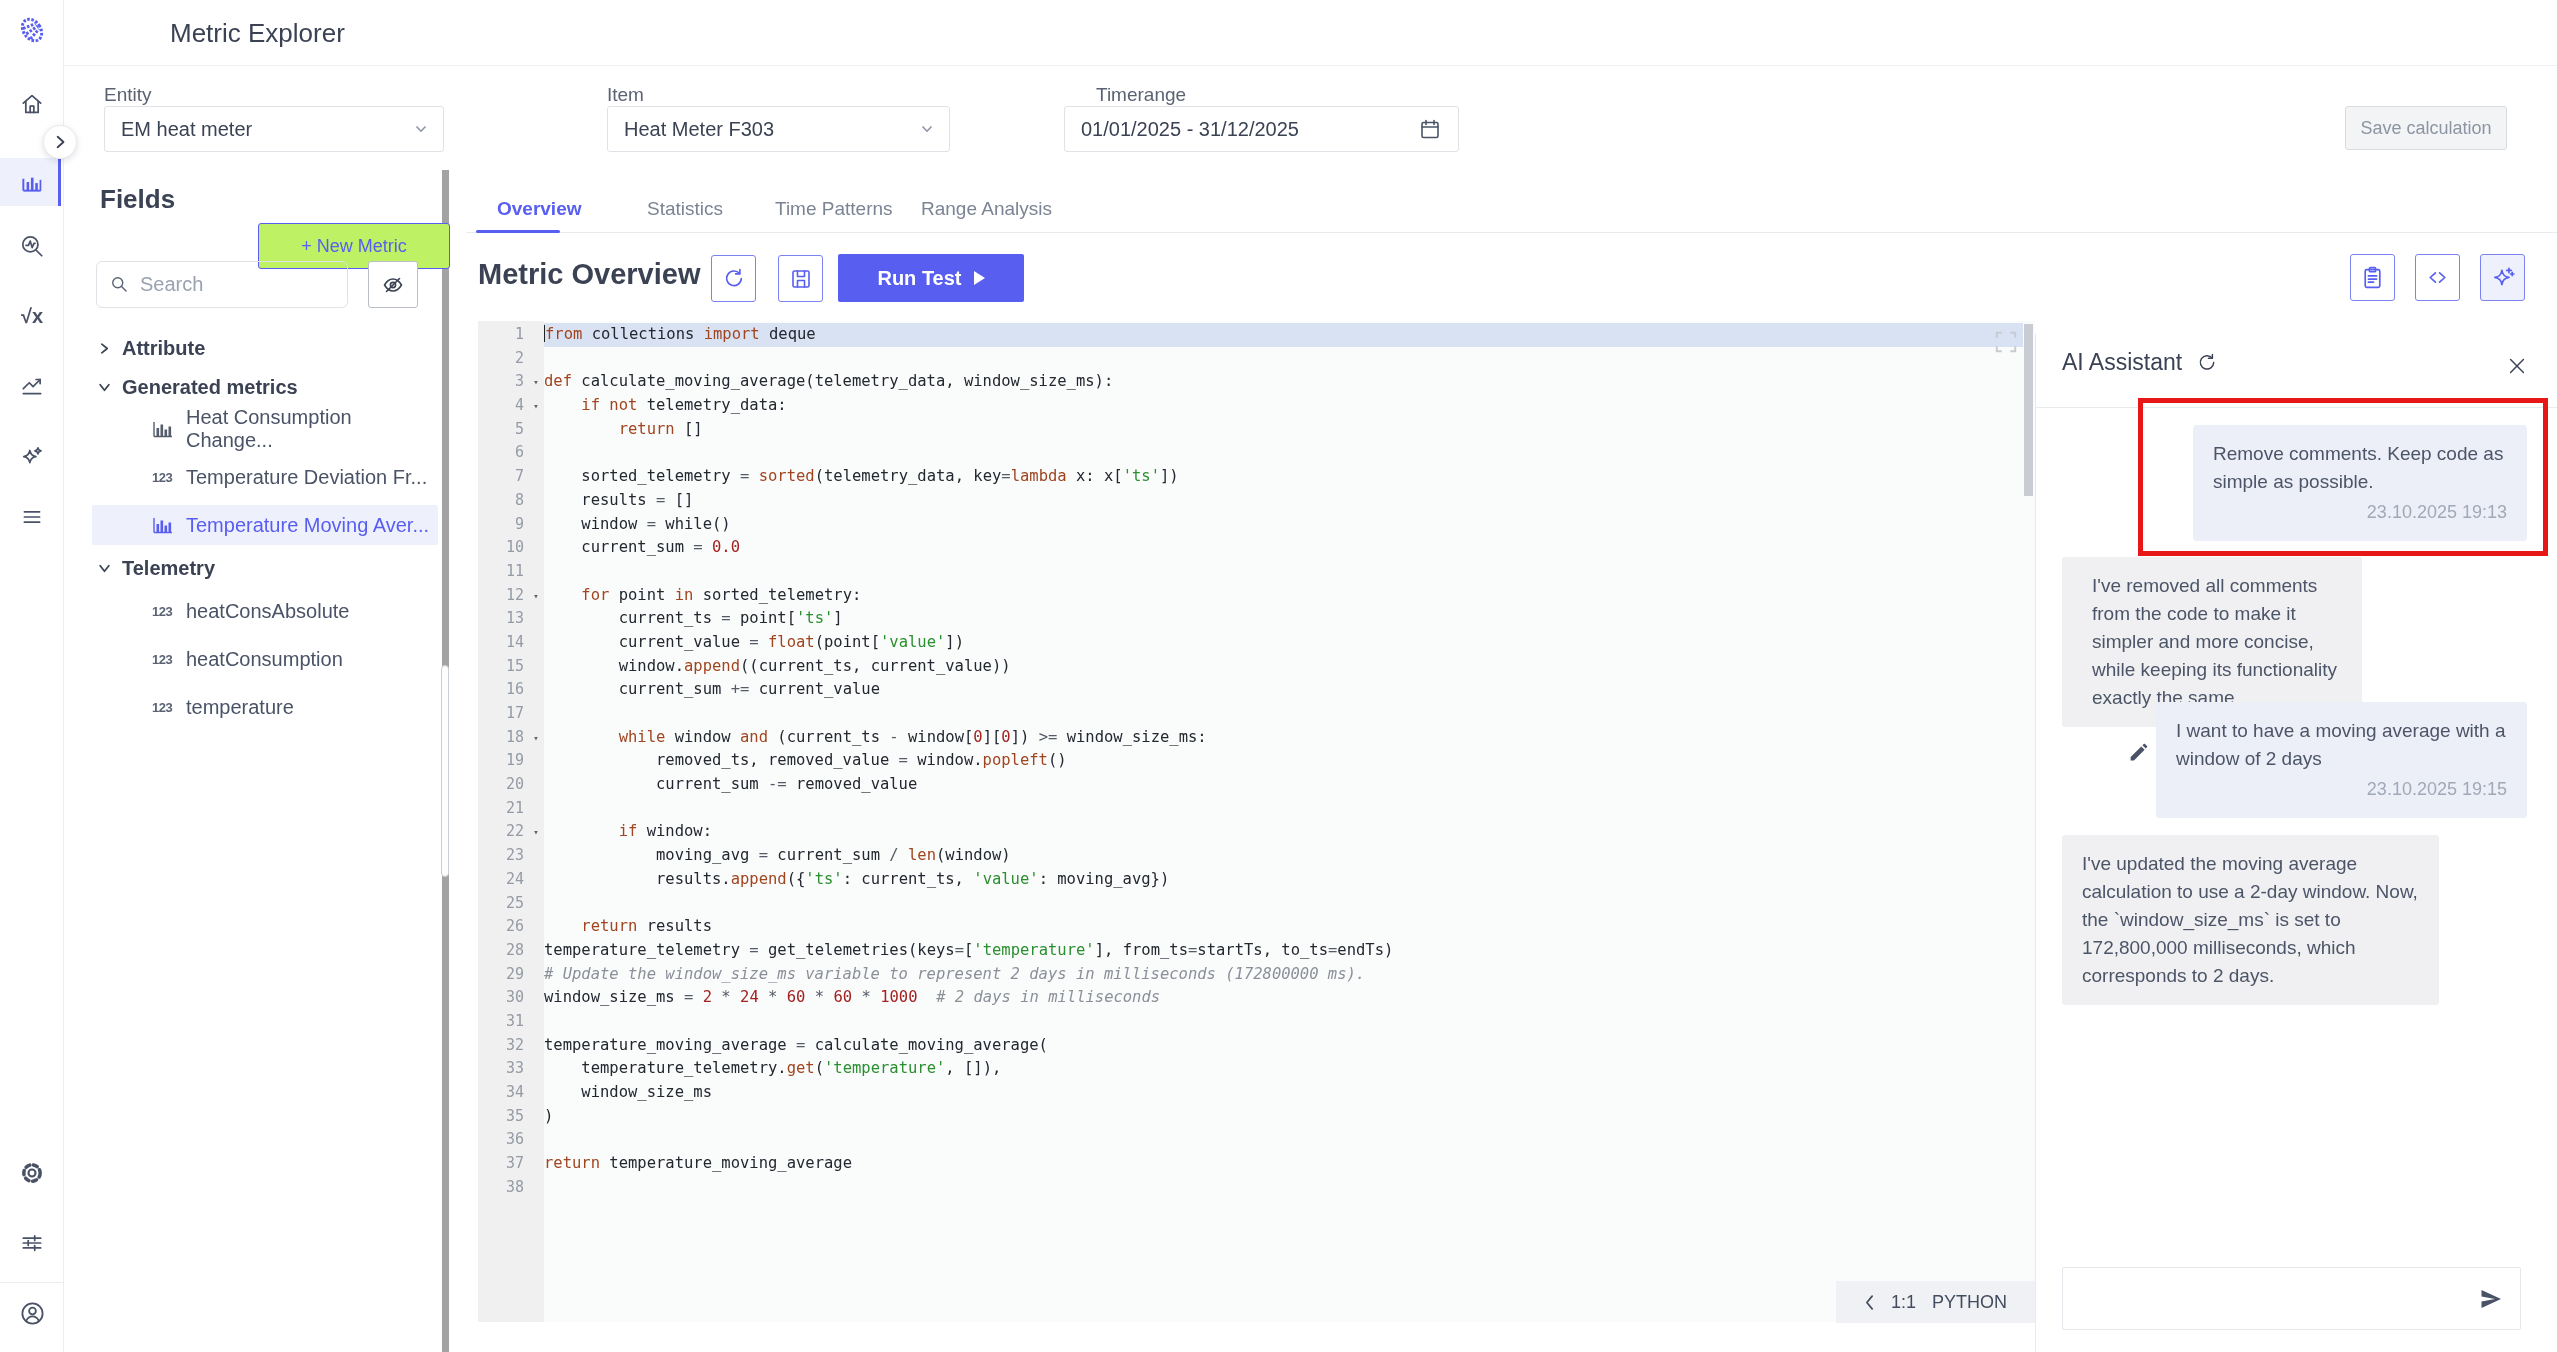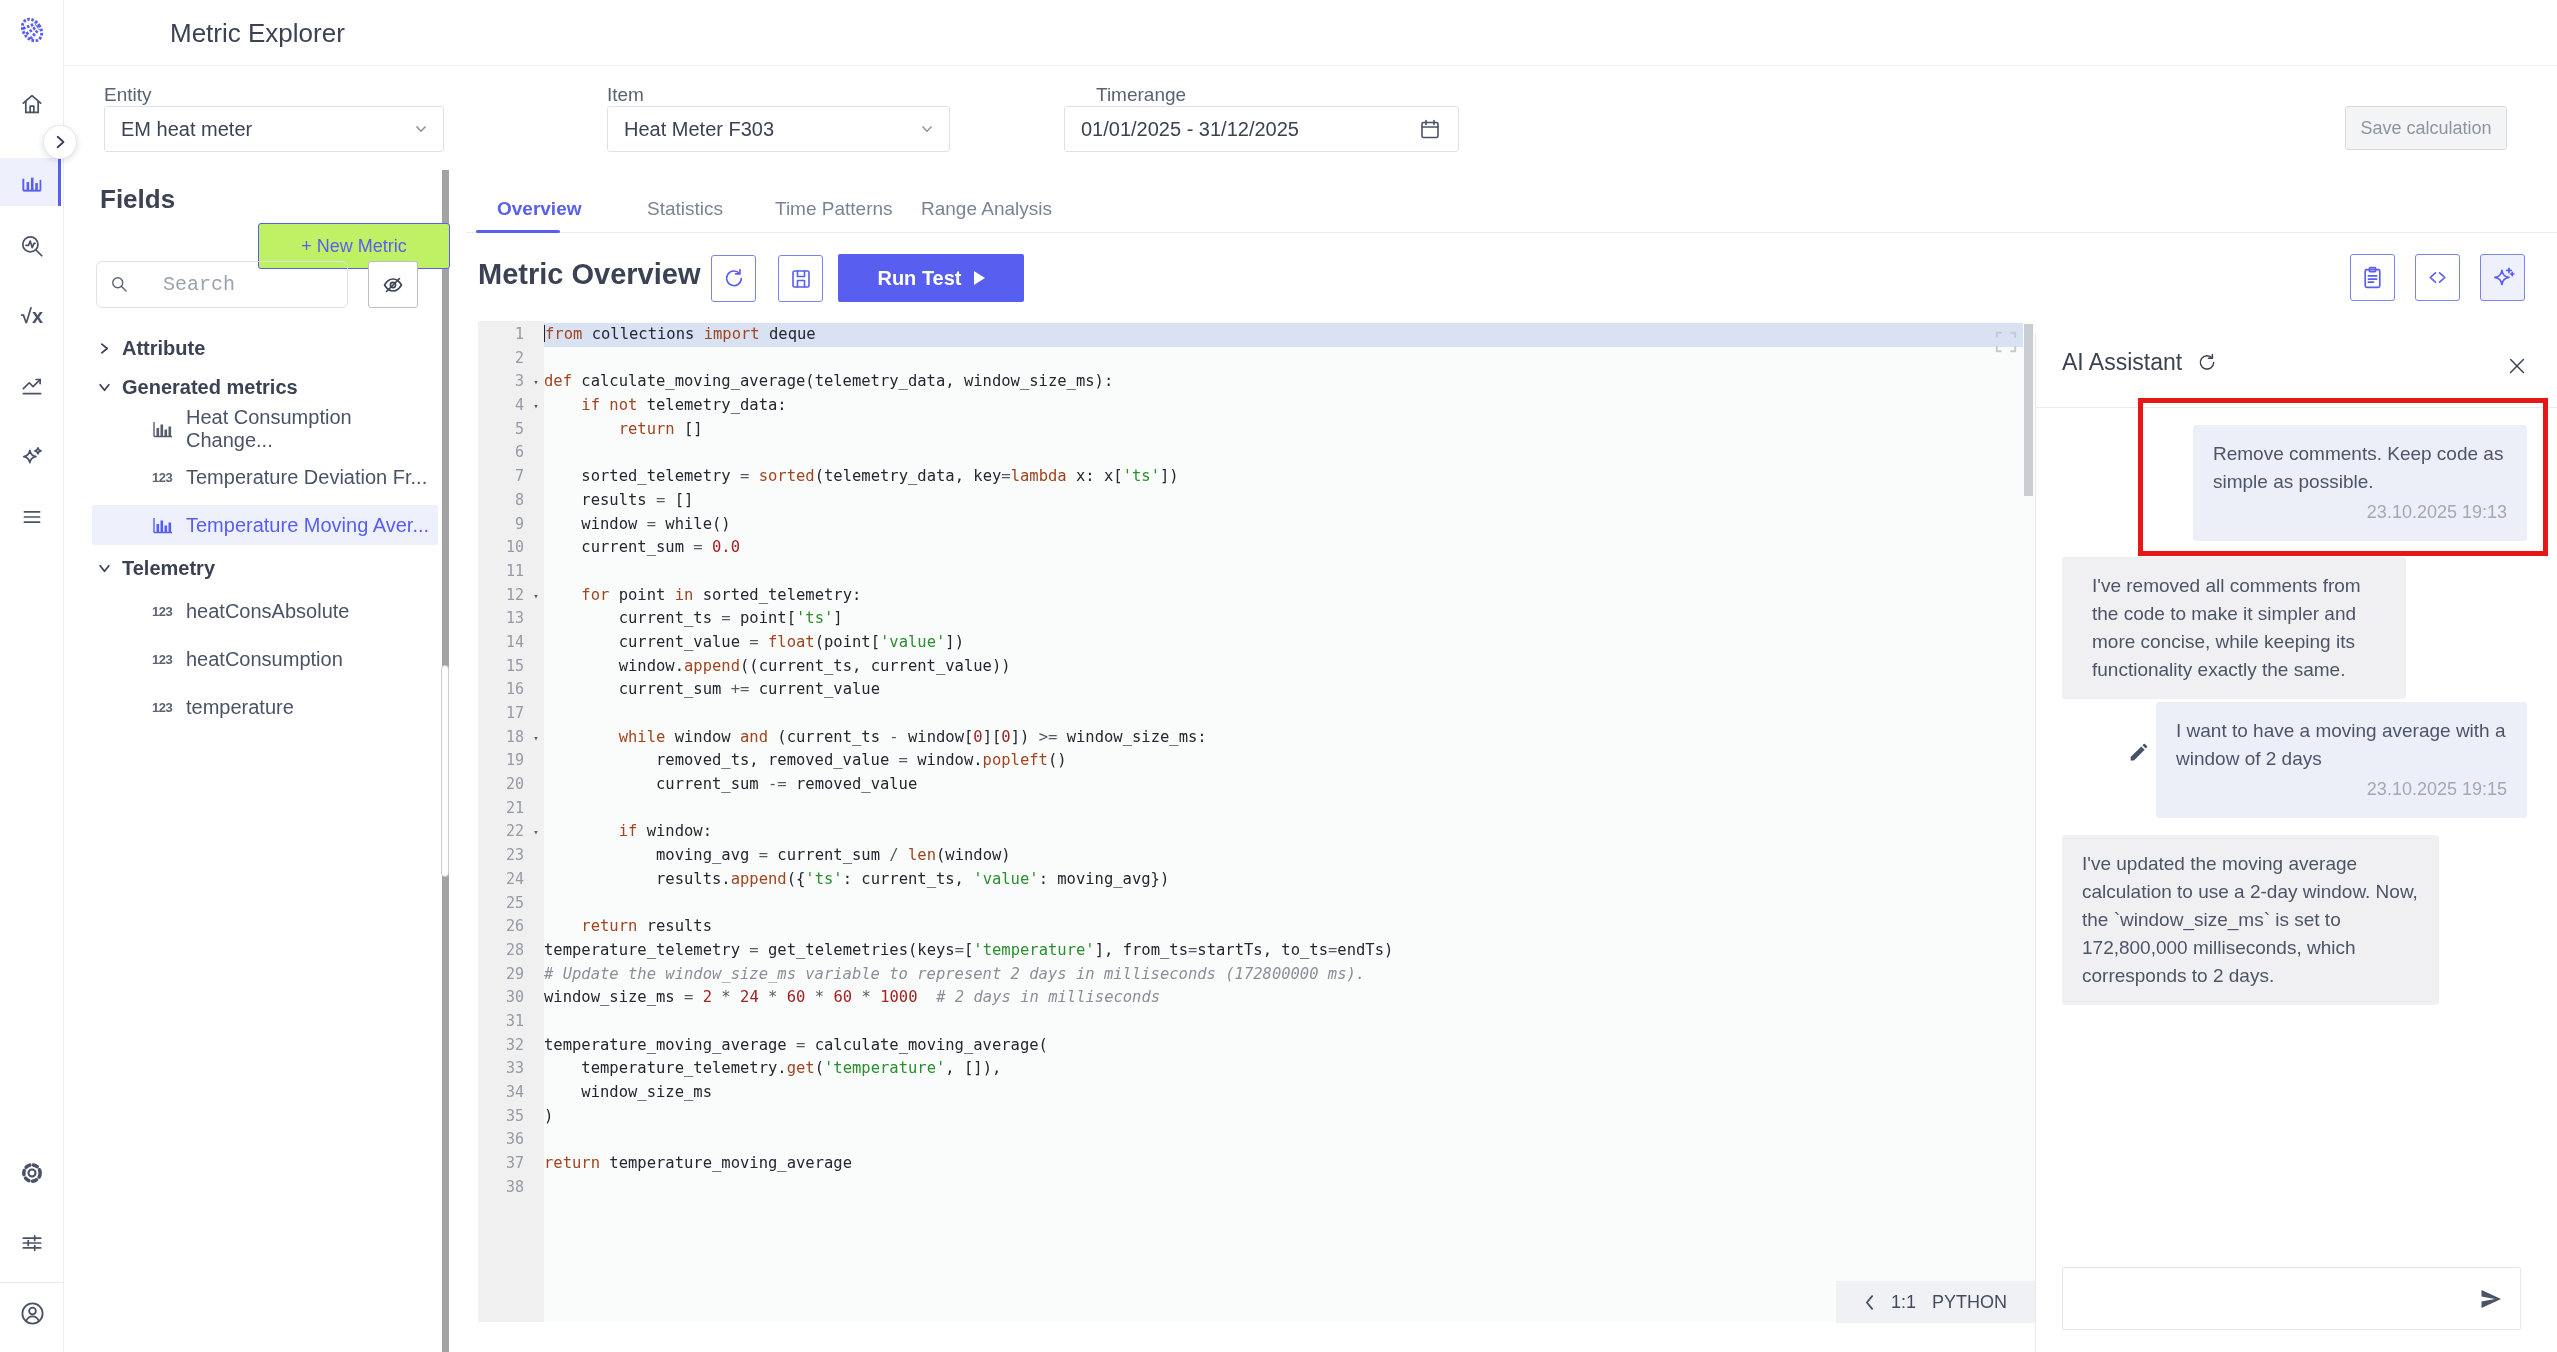--- a/index.html
+++ b/index.html
@@ -51,21 +51,21 @@
   .fields-panel { position:absolute; left:64px; top:170px; bottom:0; width:385px;
     border-right:7px solid #a3a3a3; background:#fff; }
   .fp-title { position:absolute; left:36px; top:14px; font-size:26px; font-weight:600; color:#3b4254; }
   .fp-new { position:absolute; left:194px; top:17px; width:192px; height:46px; background:#bef264;
     border:1px solid #585ef0; border-radius:3px; color:#585ef0; font-size:18px;
     font-family:inherit; cursor:pointer;margin-top:36px; }
   .fp-search { position:absolute; left:32px; top:91px; width:252px; height:47px;
     border:1px solid #dfe2e7; border-radius:6px; display:flex; align-items:center;
     padding:0 12px; gap:10px; color:#5b6373; }
   .fp-search input { flex:1; min-width:0; border:none; outline:none; font-size:20px;
-    font-family:Liberation Mono, monospace; color:#0f172a; background:transparent;margin-left:23px; }
+    font-family:Liberation Sans, sans-serif; color:#0f172a; background:transparent; }
   .fp-search input::placeholder { color:#9aa2b0; }
   .fp-eye { position:absolute; left:304px; top:91px; width:50px; height:47px; background:#fff;
     border:1px solid #b9bec7; border-radius:3px; display:flex; align-items:center;
     justify-content:center; color:#3b4254; cursor:pointer; }
   .tree-row { position:absolute; left:0; right:0; height:40px; display:flex;
     align-items:center; cursor:pointer; }
   .tree-row .chev { position:absolute; left:34px; color:#3b4254; }
   .tree-row .glabel { position:absolute; left:58px; font-size:20px; font-weight:600; color:#3b4254; }
   .tree-row .leaf-ic { position:absolute; left:88px; width:28px; display:flex; color:#555d6b; }
   .tree-row .num-ic { font-size:13px; font-weight:bold; color:#5b6373; letter-spacing:-0.5px; }
@@ -132,21 +132,21 @@
     background:none; border:none; }
   .ai-divider { position:absolute; left:2036px; right:0; top:407px; height:1px; background:#e9ebef; }
   .redbox { position:absolute; left:2138px; top:398px; width:410px; height:158px;
     border:5px solid #e81717; display:flex; justify-content:flex-end;
     padding:22px 16px 0 0; }
   .bubble { border-radius:3px; padding:15px 20px; font-size:19px; line-height:28px; color:#4c5568; }
   .bubble.user { background:#edeff8; }
   .bubble.bot { background:#f0f0f2; }
   .stamp { font-size:18px; color:#a1a8b6; text-align:right; margin-top:2px; }
   .msg1 { width:334px; height:fit-content; }
-  .msg2 { position:absolute; left:2062px; top:557px; width:344px;padding-left:30px; }
+  .msg2 { position:absolute; left:2062px; top:557px; width:300px;padding-left:30px; }
   .msg3 { position:absolute; left:2156px; top:702px; width:371px; }
   .pencil { position:absolute; left:2128px; top:742px; color:#4a5366; cursor:pointer; }
   .msg4 { position:absolute; left:2062px; top:835px; width:377px; }
   .ai-input { position:absolute; left:2062px; top:1267px; width:459px; height:63px;
     border:1px solid #e4e7ec; border-radius:2px; display:flex; align-items:center;
     padding:0 16px 0 4px; background:#fff; }
   .ai-input input { flex:1; min-width:0; border:none; outline:none; font-size:19px;
     font-family:inherit; padding-left:12px; }
   .send-btn { background:none; border:none; color:#4a5366; cursor:pointer; }
 </style>

